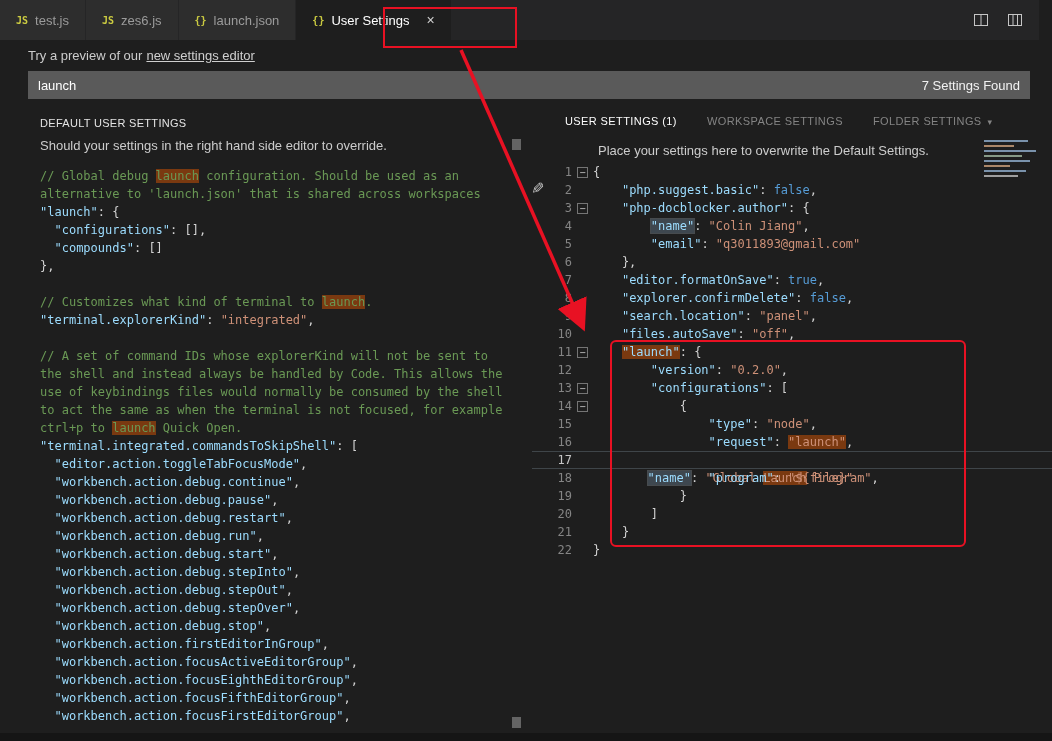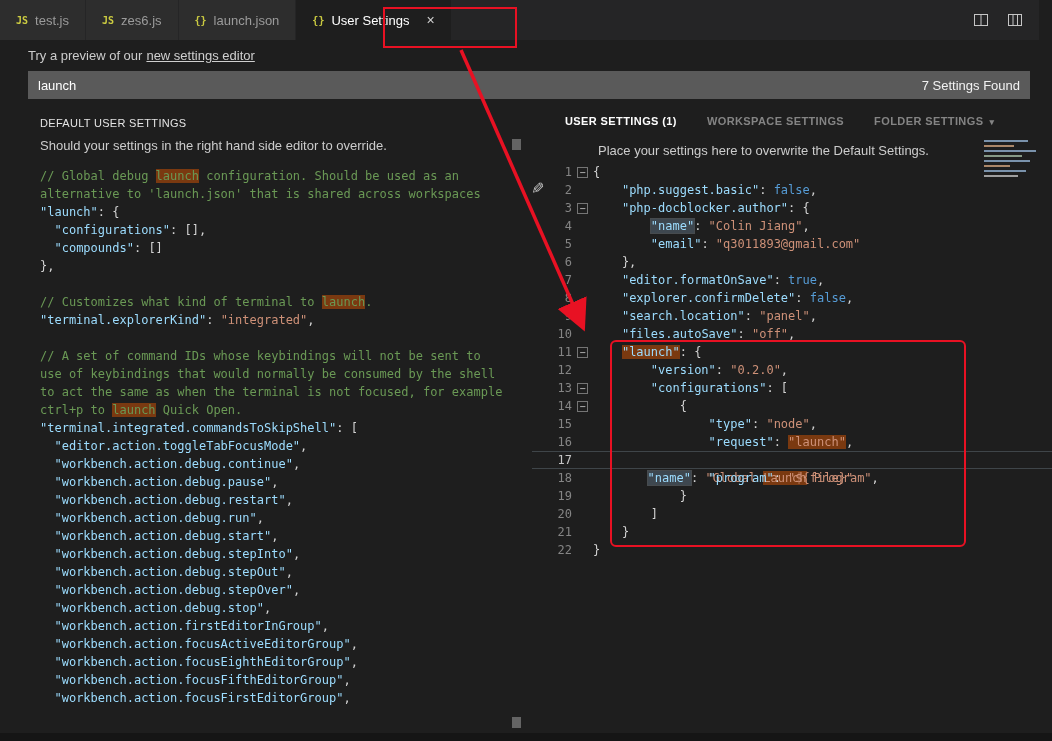--- a/index.html
+++ b/index.html
@@ -28,21 +28,21 @@
   .search-count{color:#f2f2f2;}
 
   
   .panel-left{position:absolute;left:0;top:99px;width:520px;bottom:0;}
   .lp-title{position:absolute;left:40px;top:18px;font-size:11px;color:#e4e4e4;letter-spacing:.3px;}
   .lp-sub{position:absolute;left:40px;top:39px;font-size:13px;color:#cccccc;}
   #left-code{position:absolute;left:40px;top:68px;right:4px;bottom:0;overflow:hidden;}
 
   
   .panel-right{position:absolute;left:532px;top:99px;right:0;bottom:0;}
-  .rtabs{position:absolute;left:33px;top:16px;display:flex;gap:30px;font-size:11px;font-weight:bold;
+  .rtabs{position:absolute;left:33px;top:16px;display:flex;gap:30px;font-size:11px;font-weight:normal;
          letter-spacing:.4px;color:#848484;}
   .rtab{cursor:pointer;}
   .rtab.active{color:#fdfdfd;}
   .chev{margin-left:6px;font-size:9px;}
   .rp-sub{position:absolute;left:66px;top:44px;font-size:13px;color:#cccccc;}
   #right-code{position:absolute;left:0;top:64px;right:0;bottom:0;overflow:hidden;}
 
   
   .crow{display:flex;height:18px;white-space:pre;font-family:"DejaVu Sans Mono",monospace;
         font-size:12px;line-height:18px;}
@@ -124,22 +124,23 @@
       <div class="crow"><span class="codeln"><span class="c">// Global debug </span><span class="hc">launch</span><span class="c"> configuration. Should be used as an</span></span></div>
       <div class="crow"><span class="codeln"><span class="c">alternative to 'launch.json' that is shared across workspaces</span></span></div>
       <div class="crow"><span class="codeln"><span class="k">"launch"</span><span class="p">: {</span></span></div>
       <div class="crow"><span class="codeln"><span class="p">  </span><span class="k">"configurations"</span><span class="p">: [],</span></span></div>
       <div class="crow"><span class="codeln"><span class="p">  </span><span class="k">"compounds"</span><span class="p">: []</span></span></div>
       <div class="crow"><span class="codeln"><span class="p">},</span></span></div>
       <div class="crow"><span class="codeln"></span></div>
       <div class="crow"><span class="codeln"><span class="c">// Customizes what kind of terminal to </span><span class="hc">launch</span><span class="c">.</span></span></div>
       <div class="crow"><span class="codeln"><span class="k">"terminal.explorerKind"</span><span class="p">: </span><span class="s">"integrated"</span><span class="p">,</span></span></div>
       <div class="crow"><span class="codeln"></span></div>
-      <div class="crow"><span class="codeln"><span class="c">// A set of command IDs whose keybindings will not be sent to</span></span></div>
-      <div class="crow"><span class="codeln"><span class="c">use of keybindings that would normally be consumed by the shell</span></span></div>
+      <div class="crow"><span class="codeln"><span class="c">// A set of command IDs whose explorerKind will not be sent to</span></span></div>
+      <div class="crow"><span class="codeln"><span class="c">the shell and instead always be handled by Code. This allows the</span></span></div>
+      <div class="crow"><span class="codeln"><span class="c">use of keybindings files would normally be consumed by the shell</span></span></div>
       <div class="crow"><span class="codeln"><span class="c">to act the same as when the terminal is not focused, for example</span></span></div>
       <div class="crow"><span class="codeln"><span class="c">ctrl+p to </span><span class="hc">launch</span><span class="c"> Quick Open.</span></span></div>
       <div class="crow"><span class="codeln"><span class="k">"terminal.integrated.commandsToSkipShell"</span><span class="p">: [</span></span></div>
       <div class="crow"><span class="codeln"><span class="p">  </span><span class="k">"editor.action.toggleTabFocusMode"</span><span class="p">,</span></span></div>
       <div class="crow"><span class="codeln"><span class="p">  </span><span class="k">"workbench.action.debug.continue"</span><span class="p">,</span></span></div>
       <div class="crow"><span class="codeln"><span class="p">  </span><span class="k">"workbench.action.debug.pause"</span><span class="p">,</span></span></div>
       <div class="crow"><span class="codeln"><span class="p">  </span><span class="k">"workbench.action.debug.restart"</span><span class="p">,</span></span></div>
       <div class="crow"><span class="codeln"><span class="p">  </span><span class="k">"workbench.action.debug.run"</span><span class="p">,</span></span></div>
       <div class="crow"><span class="codeln"><span class="p">  </span><span class="k">"workbench.action.debug.start"</span><span class="p">,</span></span></div>
       <div class="crow"><span class="codeln"><span class="p">  </span><span class="k">"workbench.action.debug.stepInto"</span><span class="p">,</span></span></div>

